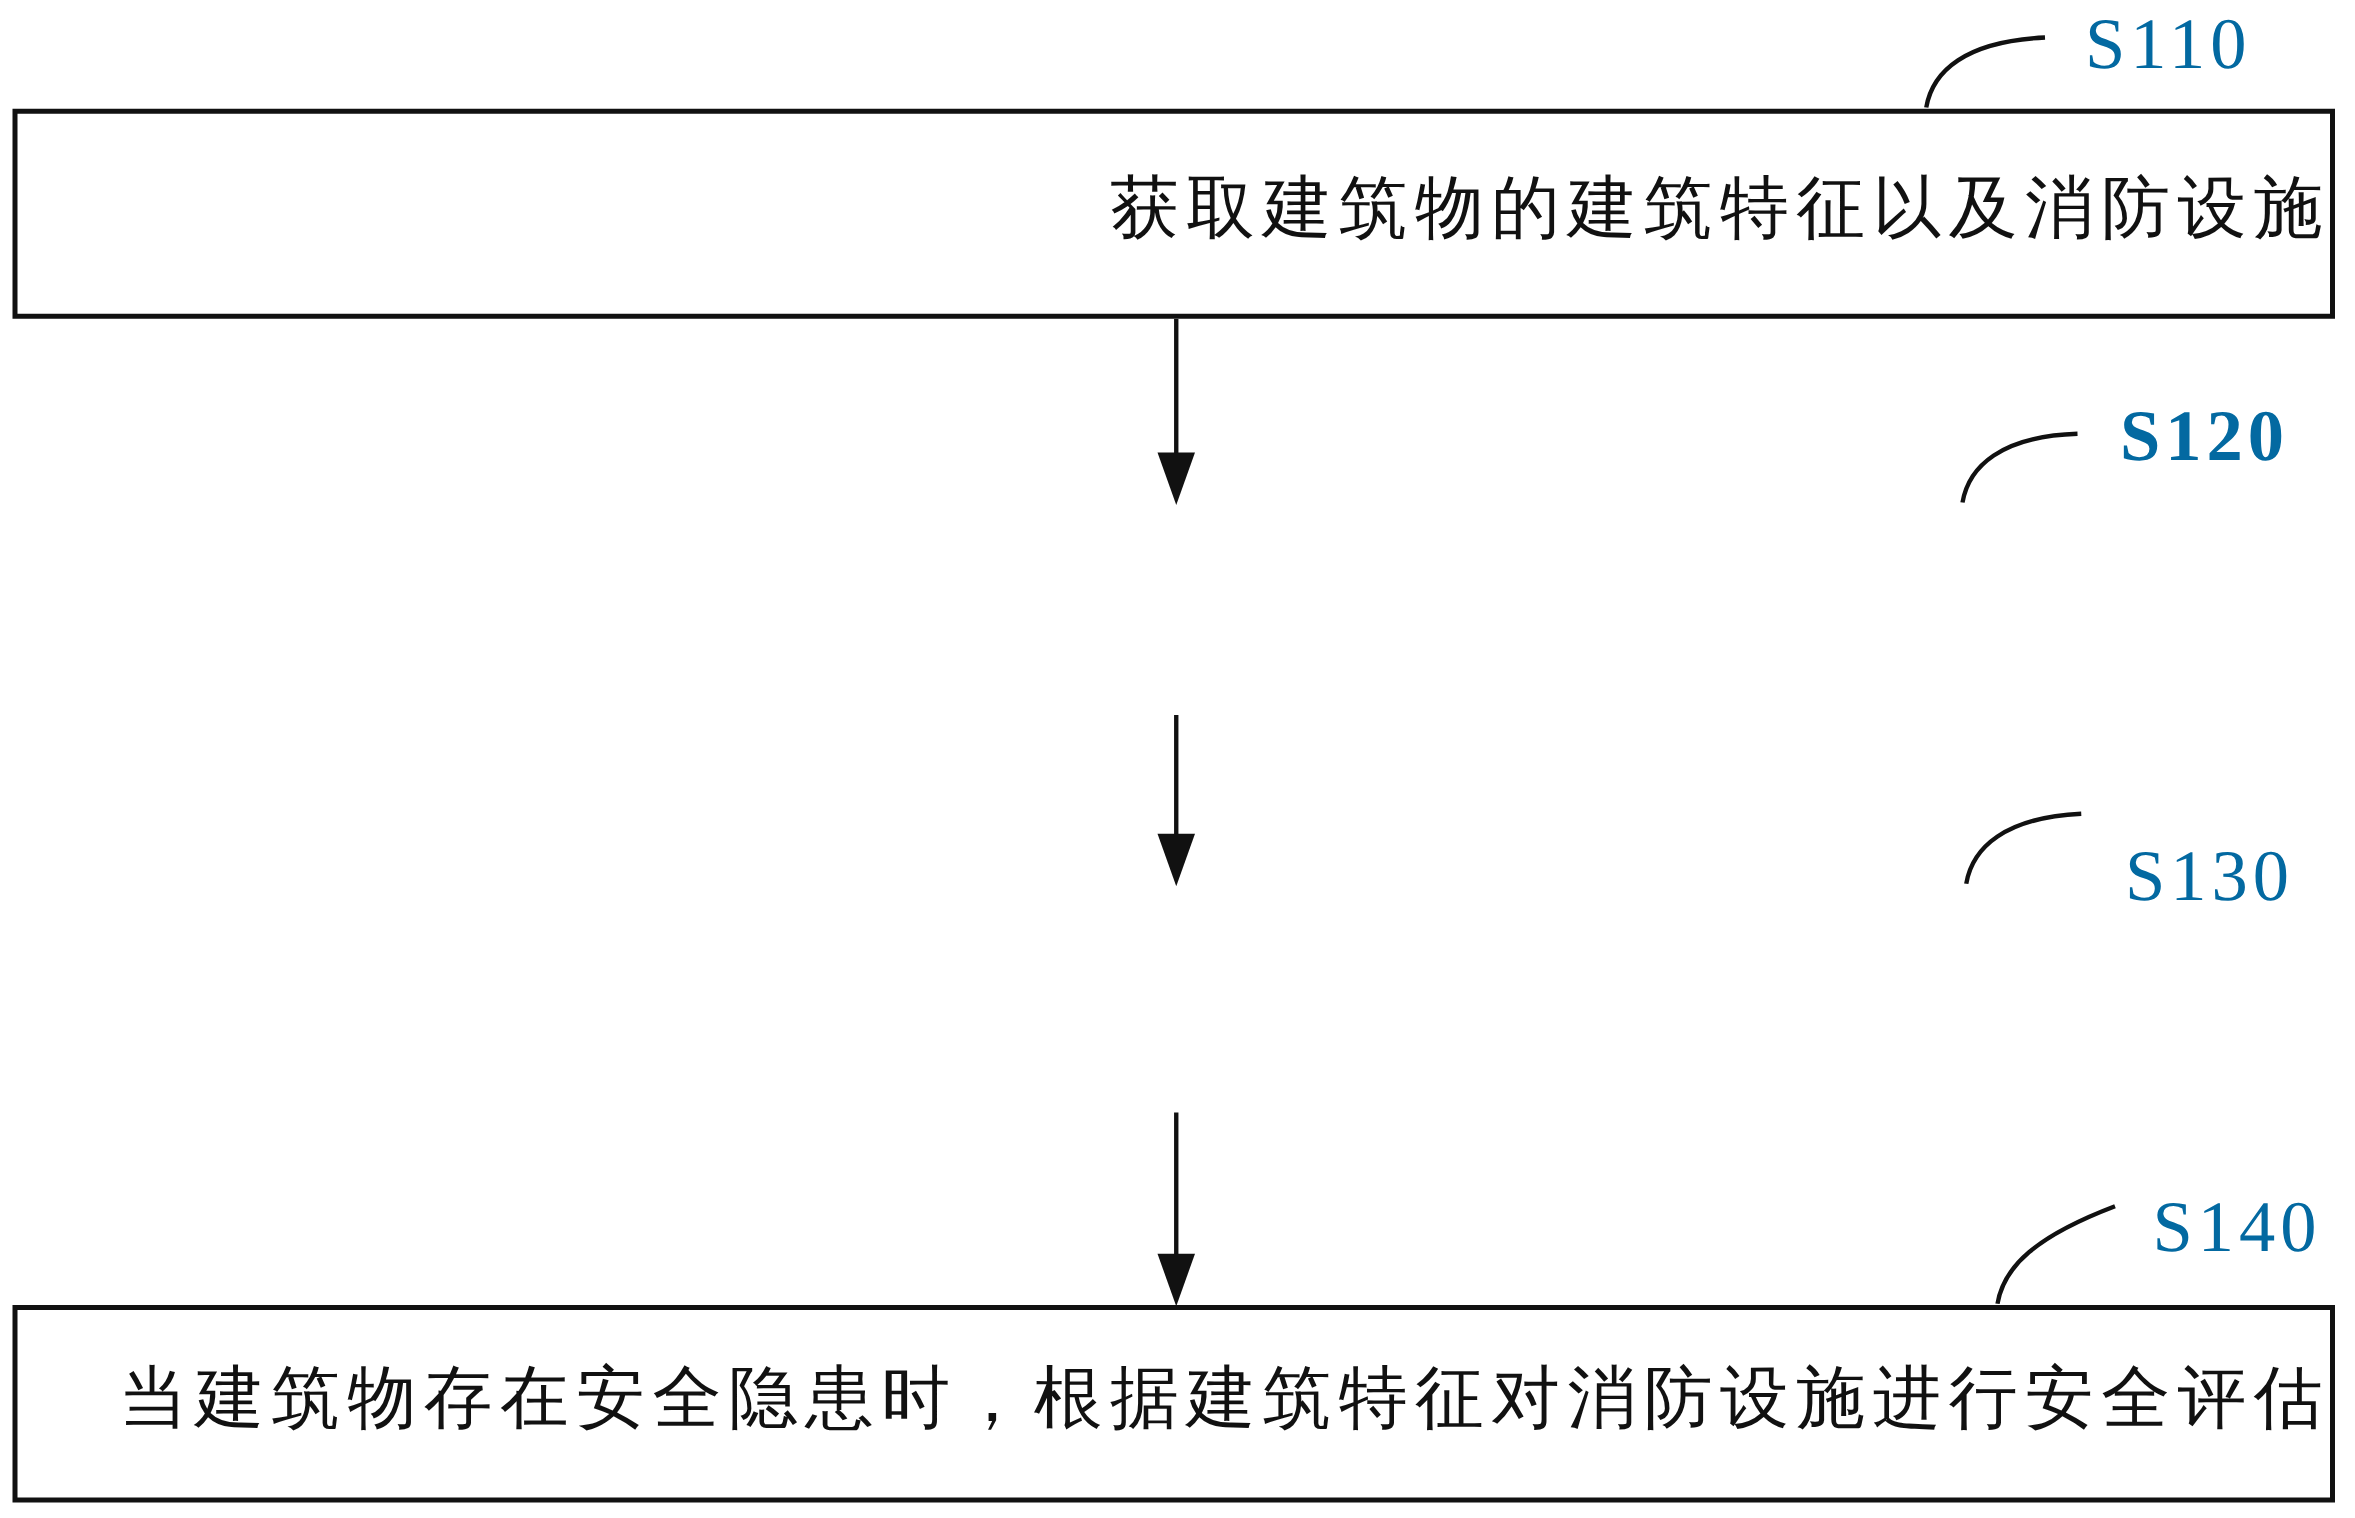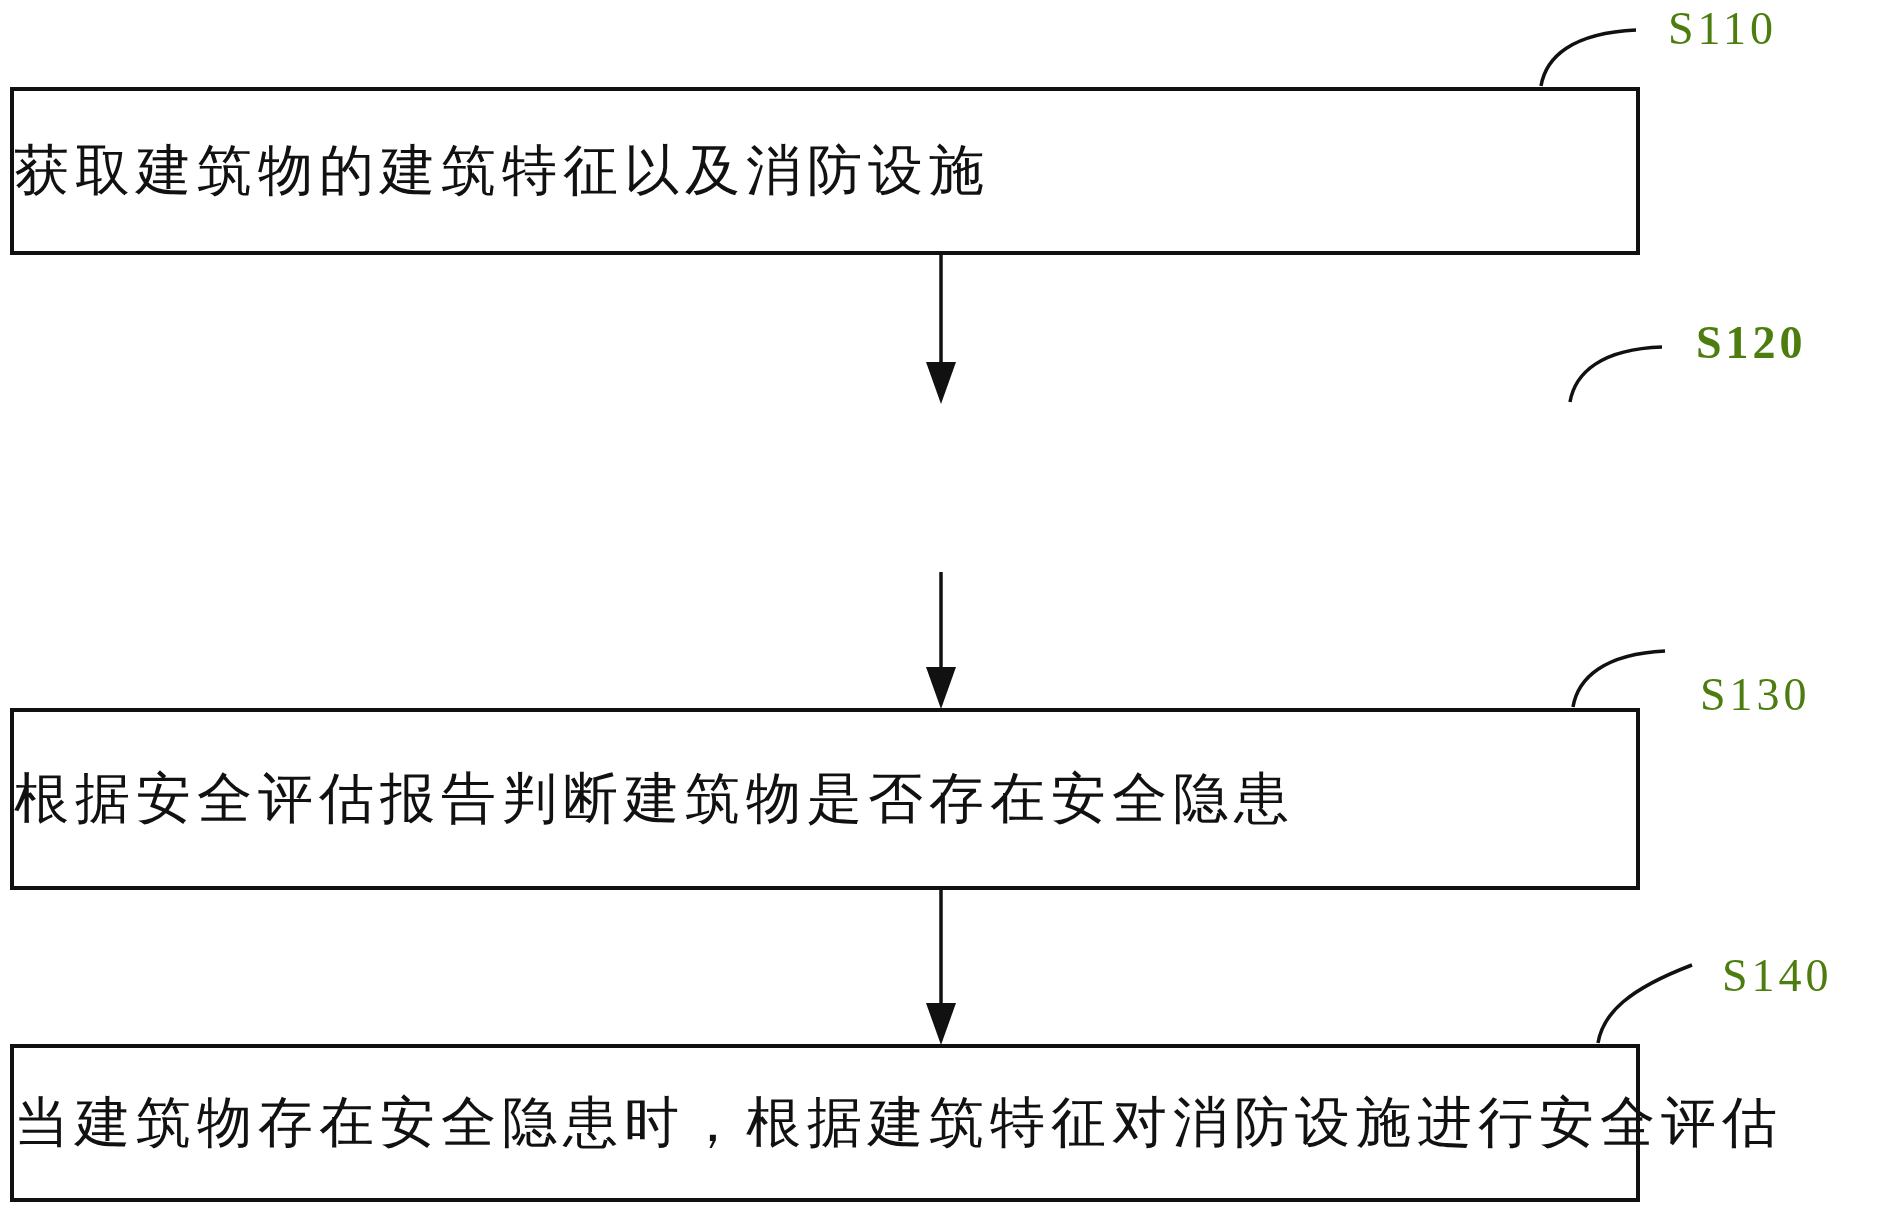--- a/index.html
+++ b/index.html
@@ -11,40 +11,41 @@
     position: relative;
     width: 1884px;
     height: 1214px;
     background: #ffffff;
     overflow: hidden;
     font-family: "Liberation Serif", "DejaVu Serif", serif;
   }
   .step-box {
     position: absolute;
     left: 10px;
-    width: 1630px;
+    width: 1858px;
     box-sizing: border-box;
     border: 4px solid #111111;
     background: #ffffff;
     display: flex;
     align-items: center;
-    justify-content: flex-start;
+    justify-content: flex-end;
     text-align: center;
+    font-family: Liberation Mono, monospace;
   }
   .step-text {
     font-size: 55px;
     letter-spacing: 6px;
     color: #111111;
     line-height: 1.15;
     white-space: nowrap;
   }
   .step-label {
     position: absolute;
-    font-size: 46px;
-    color: #4d7c0f;
+    font-size: 58px;
+    color: #0369a1;
     letter-spacing: 4px;
     line-height: 1;
     white-space: nowrap;
     text-align: center;
   }
   svg.overlay {
     position: absolute;
     left: 0;
     top: 0;
     width: 1884px;
@@ -92,21 +93,18 @@
   <div class="step-label" style="left:1668px; top:6px;">S110</div>
   <div class="step-label" style="left:1696px; top:320px;font-weight:bold;">S120</div>
   <div class="step-label" style="left:1700px; top:625px;margin-top:47px;">S130</div>
   <div class="step-label" style="left:1722px; top:953px;">S140</div>
 
   <div class="step-box" style="top:87px; height:168px;">
     <div class="step-text">获取建筑物的建筑特征以及消防设施</div>
   </div>
 
 
-  <div class="step-box" style="top:708px; height:182px;">
-    <div class="step-text">根据安全评估报告判断建筑物是否存在安全隐患</div>
-  </div>
 
   <div class="step-box" style="top:1044px; height:158px;">
     <div class="step-text">当建筑物存在安全隐患时，根据建筑特征对消防设施进行安全评估</div>
   </div>
 
 </div>
 
 </body></html>

